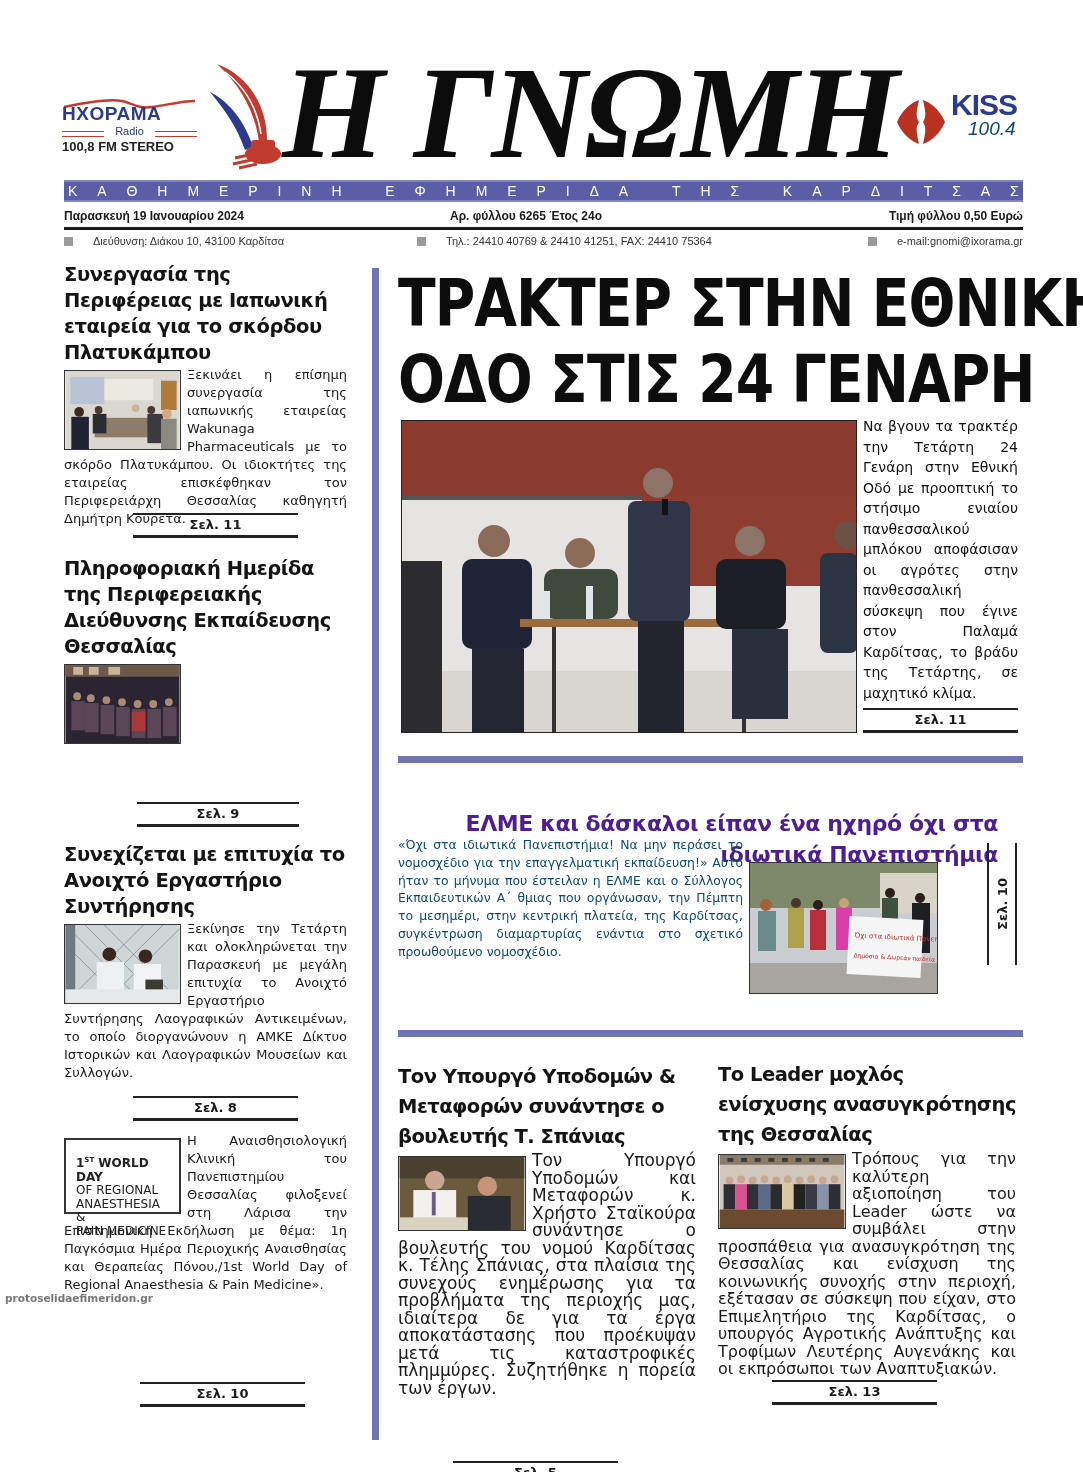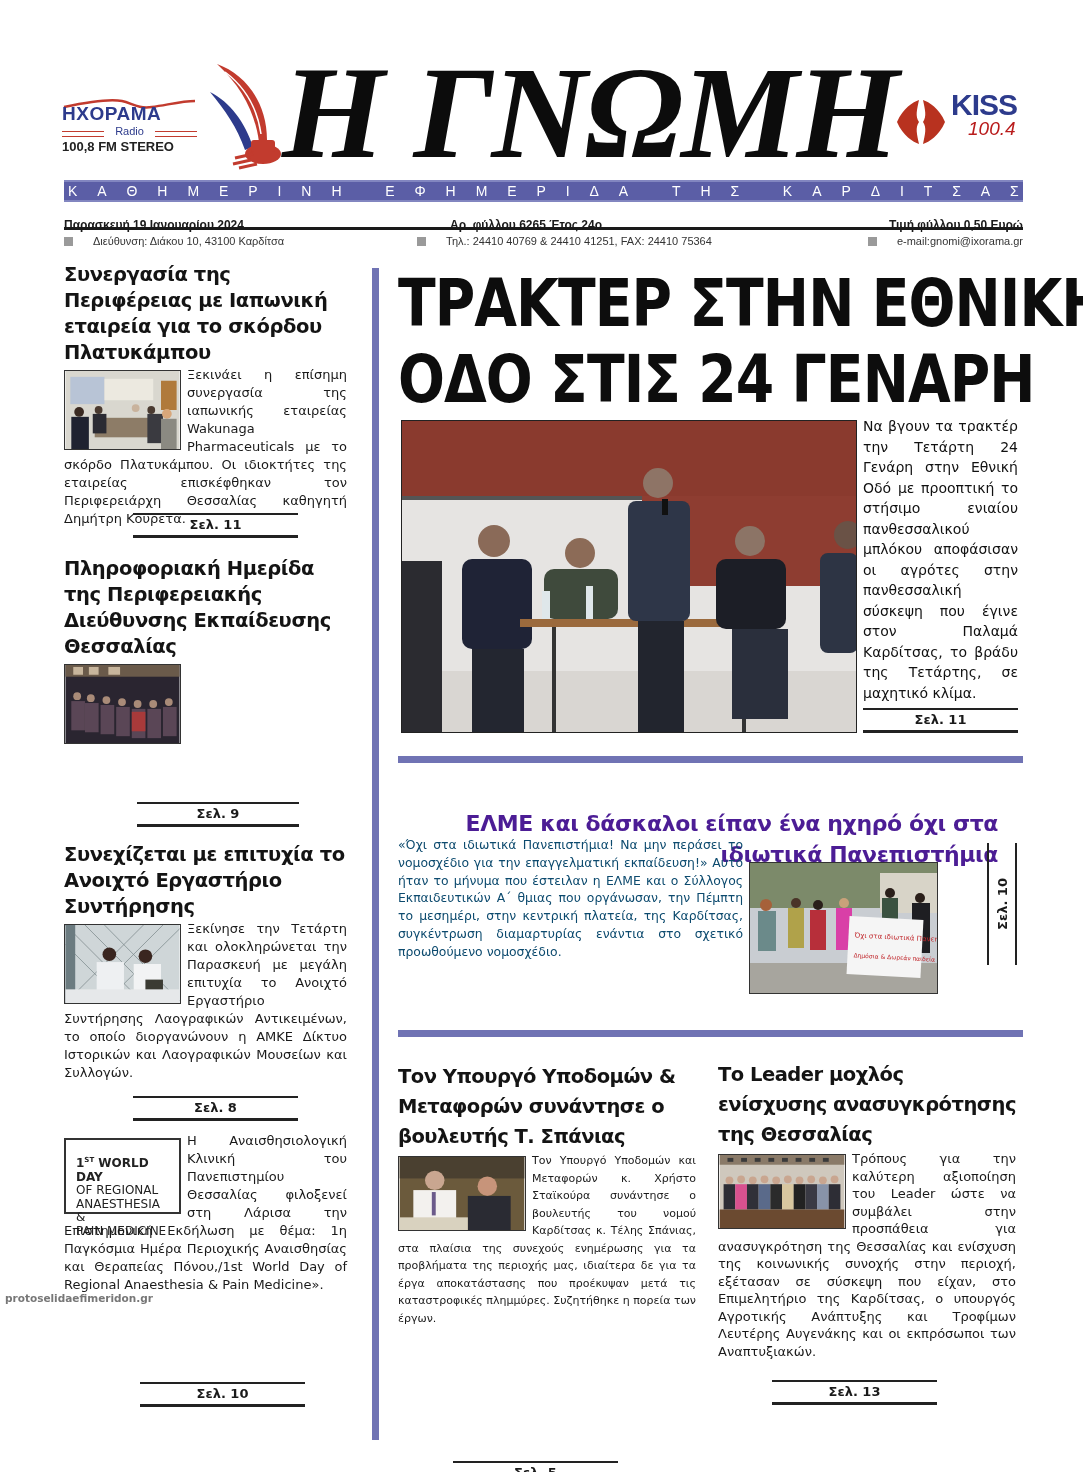--- a/index.html
+++ b/index.html
@@ -16,27 +16,27 @@
   .logo-ichorama .radio::before { left:0; } .logo-ichorama .radio::after { right:0; }
   .logo-ichorama .freq { position:absolute; left:0; top:44px; font: bold 13px "Liberation Sans", sans-serif; color:#222; }
 
   .quill { left: 205px; top: 62px; width: 85px; height: 110px; }
 
   .title { left: 282px; top: 48px; width: 600px; height: 130px; font: italic bold 132px/130px "Liberation Serif", serif; color:#0c0c0c; letter-spacing: -2px; white-space: nowrap; }
 
   .logo-kiss { left: 893px; top: 88px; width: 130px; height: 70px; }
   .logo-kiss .lips { position:absolute; left:0; top:6px; width:56px; height:56px; }
   .logo-kiss .name { position:absolute; left:58px; top:0; font: bold 30px "Liberation Sans", sans-serif; color:#2d3b8c; letter-spacing:-1px; }
-  .logo-kiss .freq { position:absolute; left:75px; top:30px; font: italic 19px "Liberation Sans", sans-serif; color:#b91c1c; }
+  .logo-kiss .freq { position:absolute; left:75px; top:30px; font: italic 19px "Liberation Sans", sans-serif; color:#0c4a6e; }
 
   .band { left: 64px; top: 180px; width: 959px; height: 22px; background:#5b5ea6; border-top:2px solid #8286c0; border-bottom:2px solid #8286c0; }
   .band-text { display:flex; justify-content:space-between; padding: 0 4px; color:#ffffff; font: 14px/18px "Liberation Sans", sans-serif; }
 
   .dateline { left: 64px; top: 206px; width: 959px; height: 20px; font: bold 12px "Liberation Sans", sans-serif; color:#1a1a1a; }
-  .dateline span { position:absolute; top: 12px; }
+  .dateline span { position:absolute; top: 3px; }
   .rule-heavy { left: 64px; top: 227px; width: 959px; height: 3px; background:#1a1a1a; }
 
   .infoline { left: 64px; top: 233px; width: 959px; height: 18px; font: 11px "Liberation Sans", sans-serif; color:#333; }
   .infoline .item { position:absolute; top:2px; display:flex; align-items:center; gap:20px; white-space:nowrap; }
   .sq { display:inline-block; width:9px; height:9px; background:#9a9a9a; }
 
   
   .left-article { position:absolute; left: 64px; width: 283px; }
   .hl { font: bold 19.5px/26px "DejaVu Sans", sans-serif; color:#141414; letter-spacing:-0.4px; }
   .body-txt { font: 13px/18px "DejaVu Sans", sans-serif; color:#1a1a1a; text-align: justify; hyphens: auto; }
@@ -326,21 +326,21 @@
   <svg class="thumb" width="128" height="75" viewBox="0 0 128 75">
     <rect width="128" height="75" fill="#6b5a3c"></rect>
       <rect x="0" y="0" width="128" height="22" fill="#4a4030"></rect>
     <circle cx="36" cy="24" r="10" fill="#c9a690"></circle>
       <rect x="14" y="34" width="44" height="41" fill="#f3f1ee"></rect>
       <rect x="33" y="36" width="4" height="24" fill="#6b5a8a"></rect>
     <circle cx="90" cy="30" r="10" fill="#c7947a"></circle>
       <rect x="70" y="40" width="44" height="35" fill="#2a2b33"></rect>
     <rect x="0" y="62" width="70" height="13" fill="#d9d2bf"></rect>
   </svg>
-  <div class="body-txt" style="font-size:11px; line-height:17.5px;">Τον Υπουργό Υποδομών και Μεταφορών κ. Χρήστο Σταϊκούρα συνάντησε ο βουλευτής του νομού Καρδίτσας κ. Τέλης Σπάνιας, στα πλαίσια της συνεχούς ενημέρωσης για τα προβλήματα της περιοχής μας, ιδιαίτερα δε για τα έργα αποκατάστασης που προέκυψαν μετά τις καταστροφικές πλημμύρες. Συζητήθηκε η πορεία των έργων.</div>
+  <div class="body-txt" style="font-size:17px; line-height:17.5px;">Τον Υπουργό Υποδομών και Μεταφορών κ. Χρήστο Σταϊκούρα συνάντησε ο βουλευτής του νομού Καρδίτσας κ. Τέλης Σπάνιας, στα πλαίσια της συνεχούς ενημέρωσης για τα προβλήματα της περιοχής μας, ιδιαίτερα δε για τα έργα αποκατάστασης που προέκυψαν μετά τις καταστροφικές πλημμύρες. Συζητήθηκε η πορεία των έργων.</div>
 </div>
 <div class="sel" style="left:453px; top:1437px; width:165px;margin-top:24px;">Σελ. 5</div>
 
 <div class="mid-article" style="left:718px; top:1060px; width:298px;">
   <div class="mid-hl">Το Leader μοχλός ενίσχυσης ανασυγκρότησης της Θεσσαλίας</div>
   <svg class="thumb" width="128" height="75" viewBox="0 0 128 75">
     <rect width="128" height="75" fill="#cfc8bd"></rect>
       <rect x="0" y="0" width="128" height="10" fill="#8a7a68"></rect>
     <g fill="#3a3a3a">
         <rect x="8" y="3" width="6" height="4"></rect>
@@ -371,15 +371,15 @@
         <rect x="40" y="30" width="12" height="26" fill="#5a6a8a"></rect>
         <rect x="52" y="30" width="12" height="26" fill="#2b2b2b"></rect>
         <rect x="64" y="30" width="12" height="26" fill="#d8c7a0"></rect>
         <rect x="76" y="30" width="12" height="26" fill="#222"></rect>
         <rect x="88" y="30" width="12" height="26" fill="#3a3a44"></rect>
         <rect x="100" y="30" width="12" height="26" fill="#8893a8"></rect>
         <rect x="112" y="30" width="12" height="26" fill="#2d2d35"></rect>
       </g>
     <rect x="0" y="56" width="128" height="19" fill="#6b4a30"></rect>
   </svg>
-  <div class="body-txt" style="font-size:13px; line-height:17.5px;">Τρόπους για την καλύτερη αξιοποίηση του Leader ώστε να συμβάλει στην προσπάθεια για ανασυγκρότηση της Θεσσαλίας και ενίσχυση της κοινωνικής συνοχής στην περιοχή, εξέτασαν σε σύσκεψη που είχαν, στο Επιμελητήριο της Καρδίτσας, ο υπουργός Αγροτικής Ανάπτυξης και Τροφίμων Λευτέρης Αυγενάκης και οι εκπρόσωποι των Αναπτυξιακών.</div>
+  <div class="body-txt" style="font-size:16px; line-height:17.5px;">Τρόπους για την καλύτερη αξιοποίηση του Leader ώστε να συμβάλει στην προσπάθεια για ανασυγκρότηση της Θεσσαλίας και ενίσχυση της κοινωνικής συνοχής στην περιοχή, εξέτασαν σε σύσκεψη που είχαν, στο Επιμελητήριο της Καρδίτσας, ο υπουργός Αγροτικής Ανάπτυξης και Τροφίμων Λευτέρης Αυγενάκης και οι εκπρόσωποι των Αναπτυξιακών.</div>
 </div>
 <div class="sel" style="left:772px; top:1380px; width:165px;">Σελ. 13</div>
 
 </body></html>

